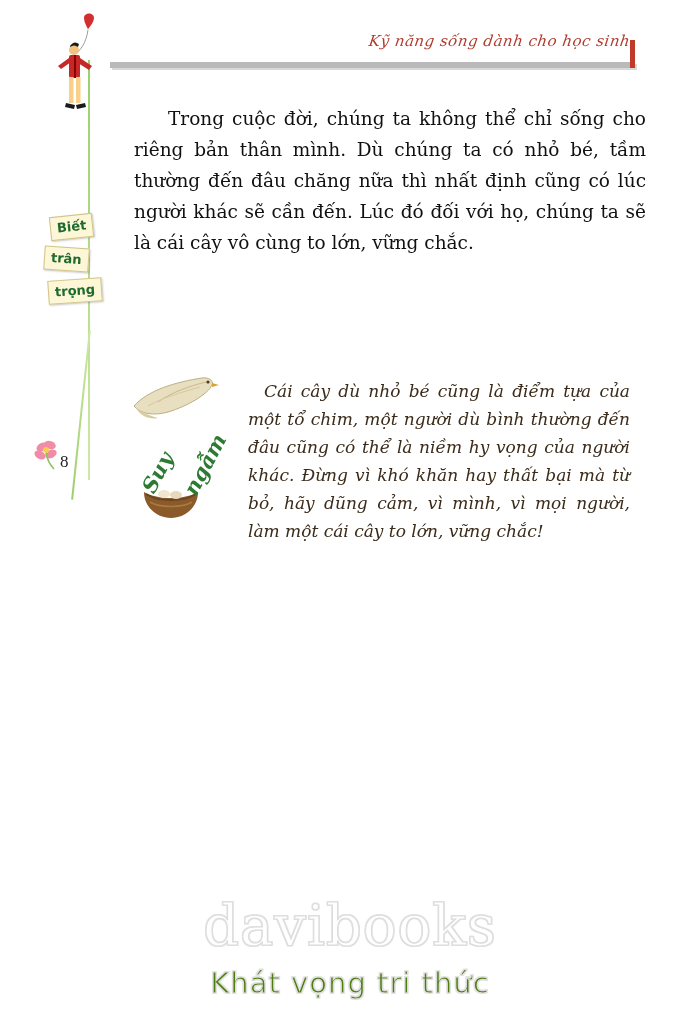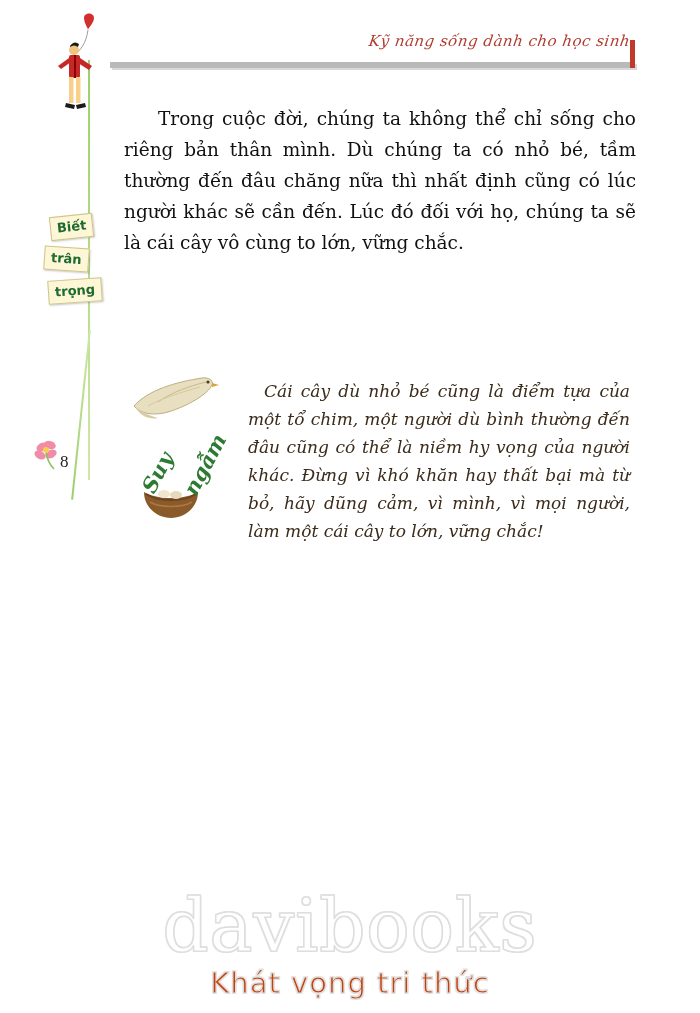--- a/index.html
+++ b/index.html
@@ -121,21 +121,21 @@
     padding: 1px 6px;
     white-space: nowrap;
   }
   .tag-1 { left: 10px; top: 0px;  transform: rotate(-6deg); }
   .tag-2 { left: 4px;  top: 32px; transform: rotate(4deg); }
   .tag-3 { left: 8px;  top: 64px; transform: rotate(-4deg); }
 
   
   .body-text {
     position: absolute;
-    left: 124px;
+    left: 134px;
     top: 103px;
     width: 512px;
     font-family: "DejaVu Serif", serif;
     font-size: 18.5px;
     line-height: 31px;
     color: #111;
     text-align: justify;
     text-indent: 34px;
   }
 
@@ -197,36 +197,36 @@
   .watermark {
     position: absolute;
     left: 0;
     right: 0;
     top: 890px;
     text-align: center;
     pointer-events: none;
   }
   .watermark .wm-main {
     font-family: "DejaVu Serif", serif;
-    font-size: 72px;
+    font-size: 56px;
     line-height: 72px;
     color: #ffffff;
     -webkit-text-stroke: 1px #dcdcdc;
     text-shadow:
       -1px -1px 0 #e2e2e2,
        1px -1px 0 #e2e2e2,
       -1px  1px 0 #e2e2e2,
        1px  1px 0 #e2e2e2;
     letter-spacing: 1px;
   }
   .watermark .wm-sub {
     margin-top: 4px;
     font-family: "DejaVu Sans", sans-serif;
     font-size: 29px;
-    color: #c2410c;
+    color: #4d7c0f;
     -webkit-text-stroke: 1px #e0e0e0;
     text-shadow:
       -1px -1px 0 #e6e6e6,
        1px -1px 0 #e6e6e6,
       -1px  1px 0 #e6e6e6,
        1px  1px 0 #e6e6e6;
     letter-spacing: 1px;
   }
 </style>
 </head>

